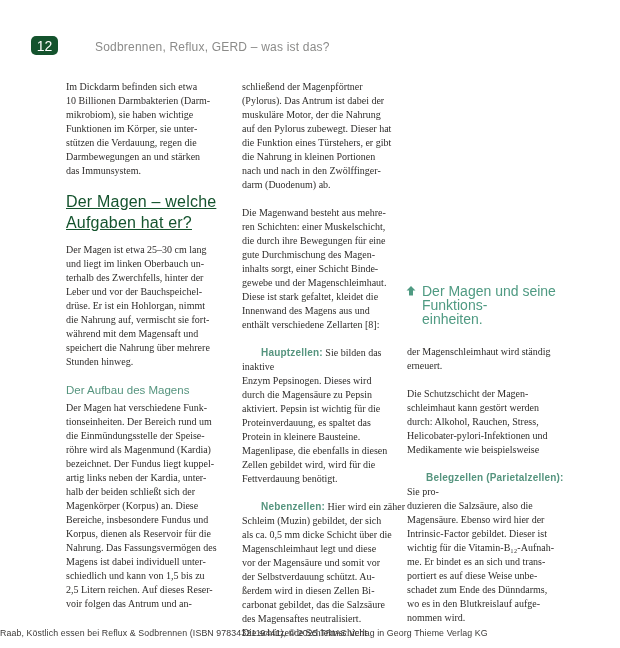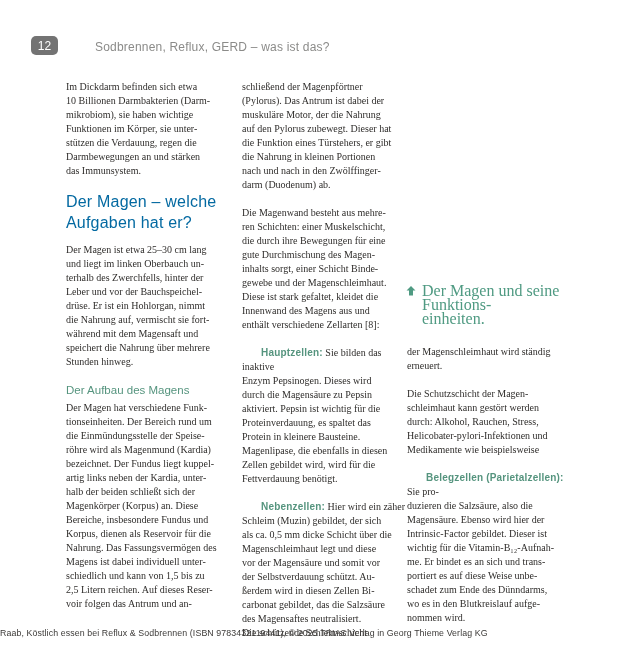--- a/index.html
+++ b/index.html
@@ -1,39 +1,39 @@
 <!DOCTYPE html>
 <html><head>
 <meta charset="utf-8">
 <style>
   html,body{margin:0;padding:0;}
   .page{position:relative;width:620px;height:648px;background:#ffffff;overflow:hidden;
         font-family:"Liberation Sans",sans-serif;}
   
-  .page-badge{position:absolute;left:31px;top:36px;width:27px;height:19px;background:#737373;
-        border-radius:5px;color:#fff;font-size:12px;display:flex;align-items:center;justify-content:center;}
+  .page-badge{position:absolute;left:31px;top:36px;width:27px;height:19px;background:#14532d;
+        border-radius:5px;color:#fff;font-size:14px;display:flex;align-items:center;justify-content:center;}
   .chapter-title{position:absolute;left:55px;top:40px;font-size:12px;color:#8b8b89;letter-spacing:.2px;margin-left:40px;}
   
   .col{position:absolute;top:80px;width:168px;font-family:"Liberation Serif",serif;
        font-size:10px;line-height:14px;color:#2f2d2b;}
   .col-1{left:66px;}
   .col-2{left:242px;}
   .col-3{left:407px;top:345px;}
   .col p{margin:0 0 14px 0;white-space:pre-line;}
   .h-main{font-family:"Liberation Sans",sans-serif;font-size:16px;line-height:20.5px;
-          color:#0369a1;letter-spacing:.2px;margin:5px 0 10px 0;white-space:pre-line;}
+          color:#14532d;letter-spacing:.2px;margin:5px 0 10px 0;white-space:pre-line;text-decoration:underline;}
   .h-sub{font-family:"Liberation Sans",sans-serif;font-size:11.5px;line-height:14px;
          color:#55947e;margin:0 0 4px 0;}
   .runin{font-family:"Liberation Sans",sans-serif;font-weight:bold;font-size:10px;
          color:#55947e;letter-spacing:.2px;margin-left:19px;}
   
   .figure{position:absolute;left:406px;top:70px;width:178px;height:208px;}
   .fig-label{font-family:"Liberation Sans",sans-serif;font-size:9.5px;fill:#3b3937;}
   .caption{position:absolute;left:406px;top:284px;width:180px;display:flex;gap:6px;
-           font-size:16px;line-height:14px;color:#4f9a82;font-family:Liberation Serif, serif;}
+           font-size:14px;line-height:14px;color:#4f9a82;}
   .caption-text{white-space:pre-line;}
   .caption-icon{flex:0 0 auto;margin-top:2px;}
   
   .footer{position:absolute;left:0;top:628px;width:620px;text-align:left;
           font-size:8.8px;color:#3c3a38;letter-spacing:.1px;}
 </style>
 </head>
 <body>
 
 <div class="page">

